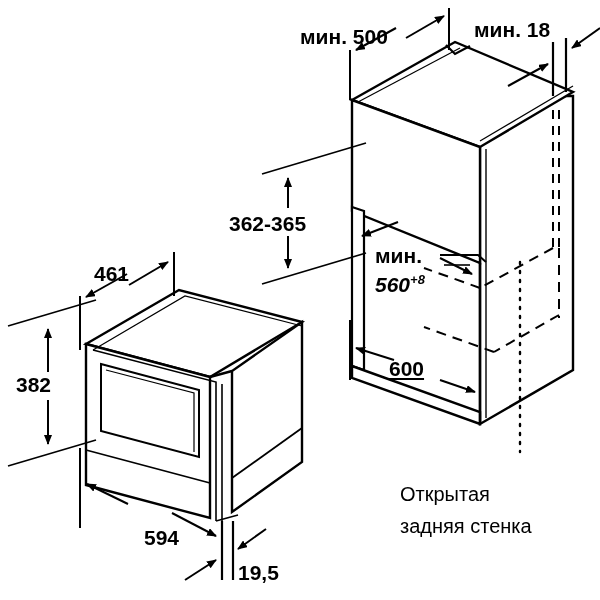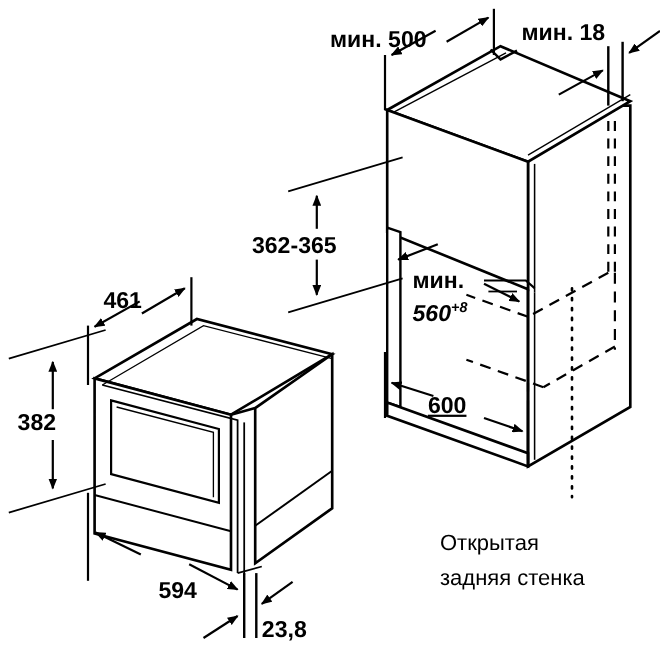--- a/index.html
+++ b/index.html
@@ -181,21 +181,21 @@
       <line x1="440" y1="380" x2="475" y2="392" stroke="#000000" stroke-width="2" marker-end="url(#arrHead)"></line>
     </g>
   </svg>
 
   <div class="dim-label" style="left:94px; top:262px;">461</div>
 
   <div class="dim-label" style="left:16px; top:373px;text-align:right;">382</div>
 
   <div class="dim-label" style="left:116px; top:526px;margin-left:28px;">594</div>
 
-  <div class="dim-label" style="left:238px; top:561px;">23,8</div>
+  <div class="dim-label" style="left:238px; top:561px;">19,5</div>
 
   <div class="dim-label" style="left:300px; top:25px;">мин. 500</div>
 
   <div class="dim-label" style="left:474px; top:18px;">мин. 18</div>
 
   <div class="dim-label" style="left:229px; top:212px;">362-365</div>
 
   <div class="dim-label" style="left:375px; top:244px;">мин.</div>
 
   <div class="dim-label" style="left:375px; top:272px;font-style:italic;">

